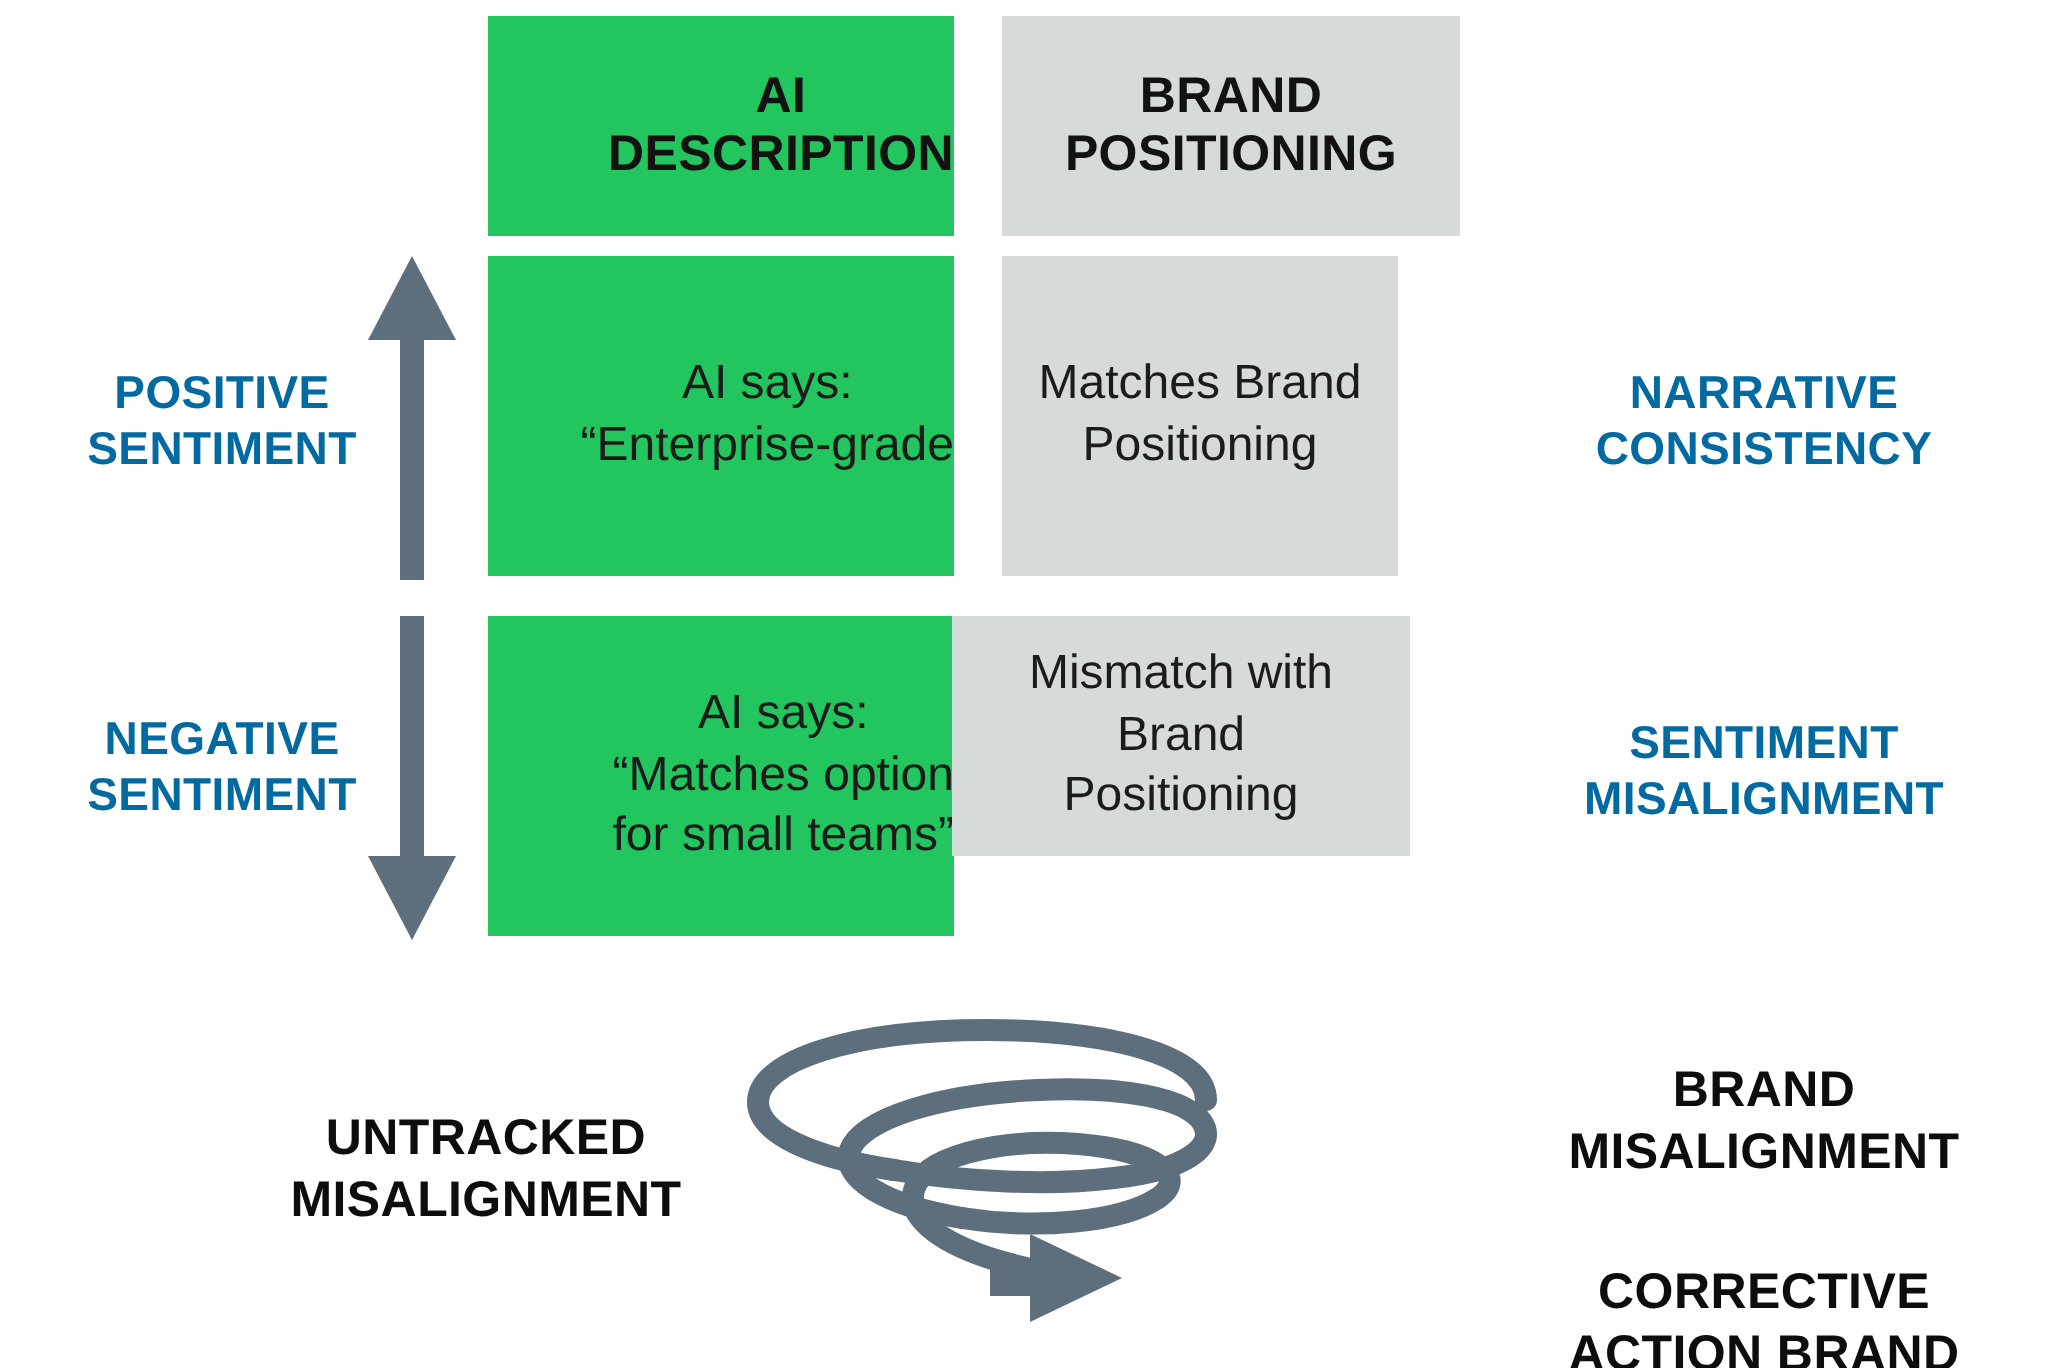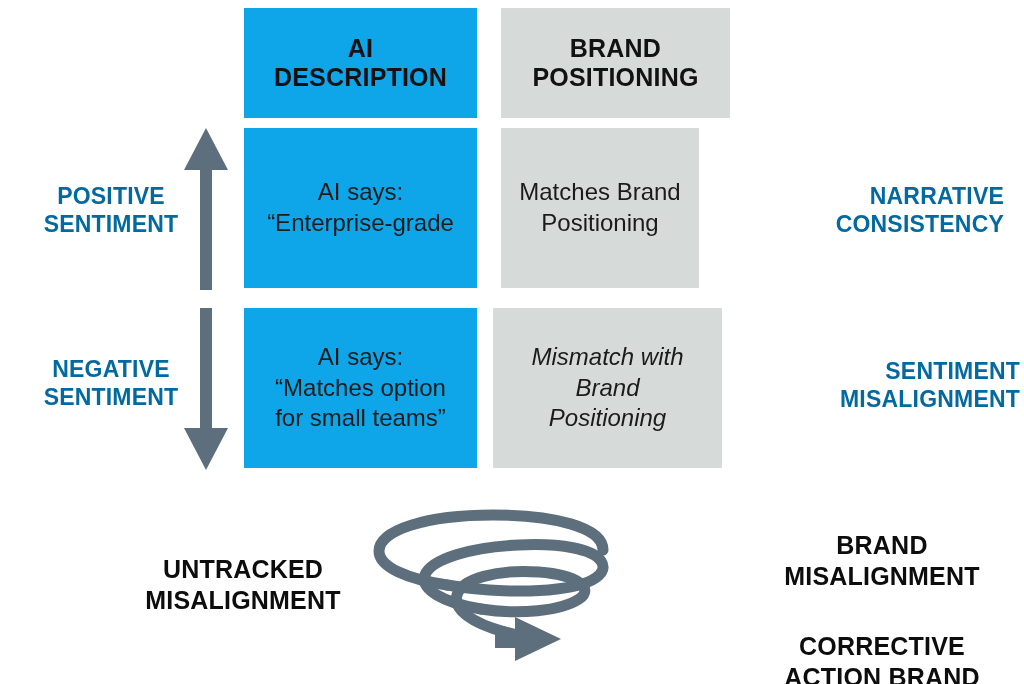--- a/index.html
+++ b/index.html
@@ -23,21 +23,21 @@
 
   
   .cell {
     position: absolute;
     display: flex;
     align-items: center;
     justify-content: center;
     text-align: center;
     box-sizing: border-box;
   }
-  .cell-blue { background: #0ea5e9; }
+  .cell-blue { background: #22c55e; justify-content: flex-end; }
   .cell-gray { background: #d6dbda; }
 
   .head-text {
     font-weight: bold;
     font-size: 25px;
     line-height: 1.18;
     letter-spacing: 0.2px;
     color: #121212;
   }
   .body-text {
@@ -50,21 +50,21 @@
   
   .side-label {
     position: absolute;
     font-weight: bold;
     font-size: 23px;
     line-height: 1.22;
     letter-spacing: 0.2px;
     color: #0369a1;
     text-align: center;
   }
-  .right-label { text-align: right; }
+  .right-label { text-align: center; }
 
   
   .arrow-svg { position: absolute; }
 
   
   .bottom-label {
     position: absolute;
     font-weight: bold;
     font-size: 25px;
     line-height: 1.24;
@@ -131,21 +131,21 @@
   </svg>
 
   <div class="cell cell-blue" style="left:244px; top:308px; width:233px; height:160px;">
     <div class="body-text">
       <div>AI says:</div>
       <div>“Matches option</div>
       <div>for small teams”</div>
     </div>
   </div>
 
-  <div class="cell cell-gray" style="left:493px; top:308px; width:229px; height:160px;font-style:italic;">
+  <div class="cell cell-gray" style="left:476px; top:308px; width:229px; height:120px;">
     <div class="body-text">
       <div>Mismatch with</div>
       <div>Brand</div>
       <div>Positioning</div>
     </div>
   </div>
 
   <div class="side-label right-label" style="left:744px; top:357px; width:276px;">
     <div>SENTIMENT</div>
     <div>MISALIGNMENT</div>

